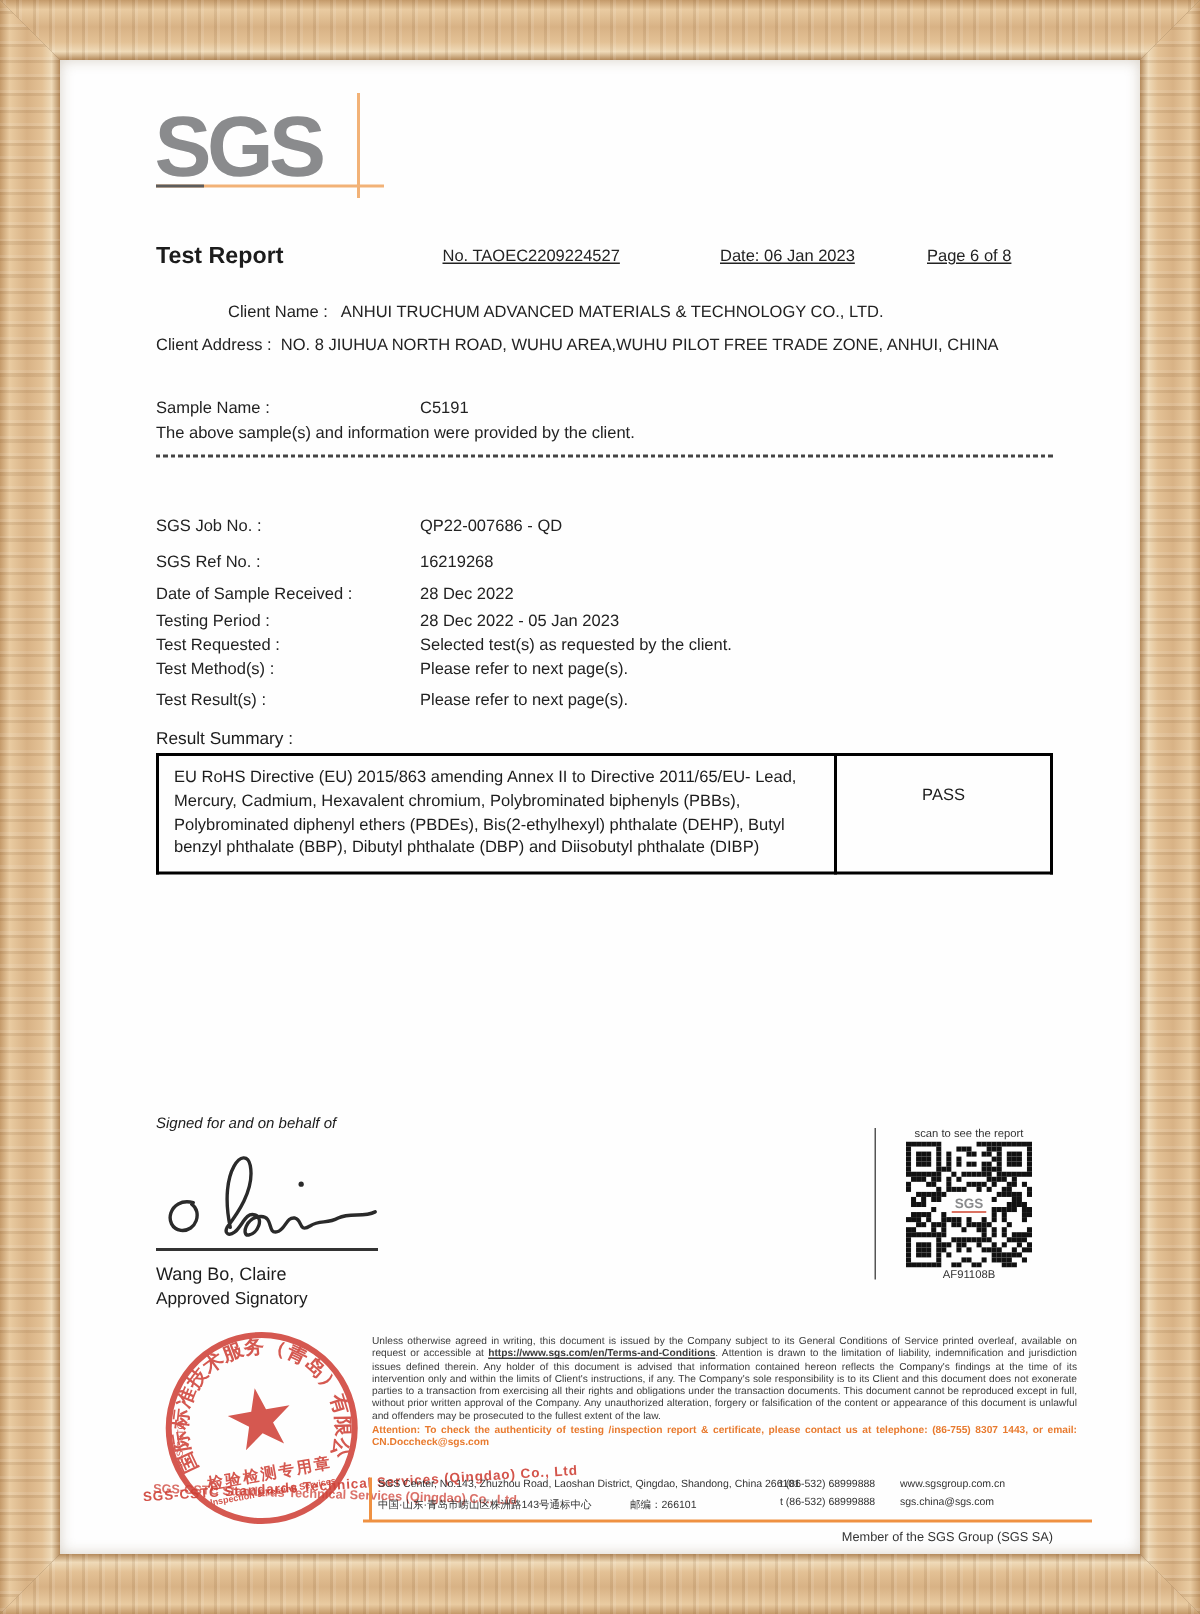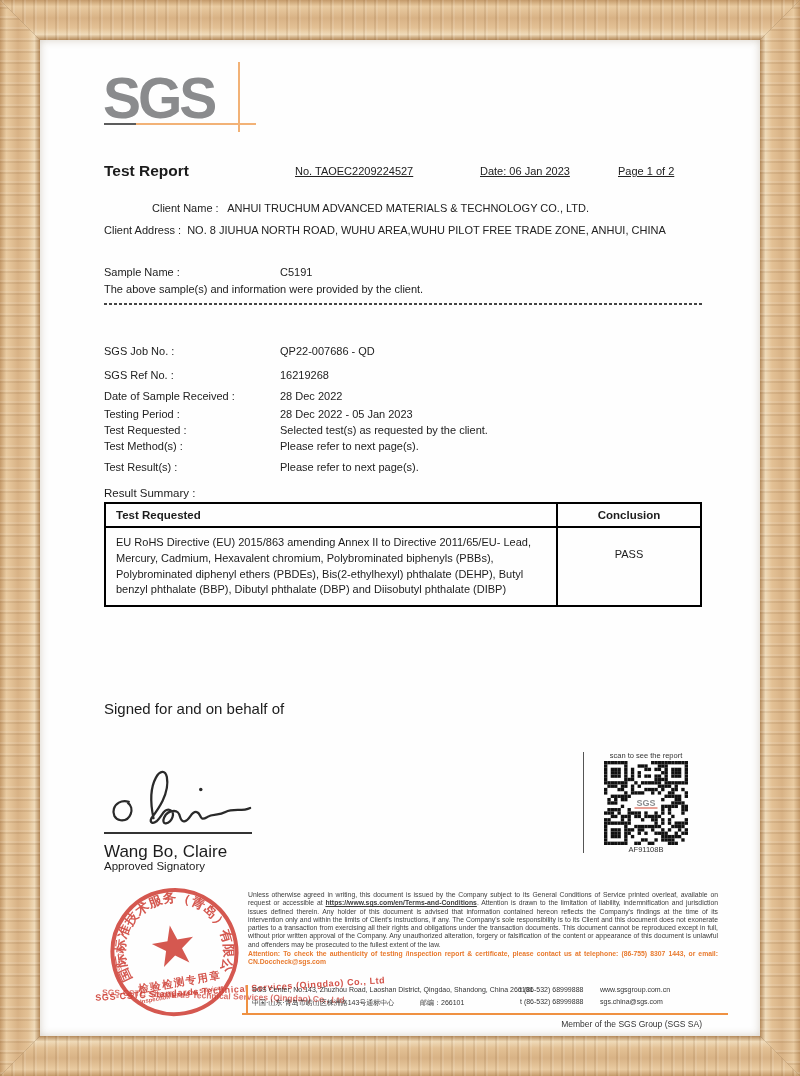--- a/index.html
+++ b/index.html
@@ -60,25 +60,25 @@
 
   
   .rtable{left:64px;top:462px;width:598px;border:2px solid #000;border-collapse:collapse;font-size:11px;}
   .rtable th,.rtable td{border:2px solid #000;vertical-align:top;}
   .rtable th{font-size:11.5px;text-align:left;padding:5px 10px;}
   .rtable th.ccol,.rtable td.ccol{width:122px;text-align:center;}
   .rtable td{padding:7px 10px;line-height:15.8px;}
   .rtable td.ccol{padding-top:19px;}
 
   
-  .signed1{left:64px;top:660px;font-size:15px;}
+  .signed1{left:64px;top:704px;font-size:10px;font-style:italic;}
   .signed2{left:64px;top:697px;font-size:11.5px;}
   .sig-svg{left:58px;top:715px;}
   .sig-underline{left:64px;top:792px;width:148px;height:2px;background:#333;}
-  .signer{left:64px;top:802px;font-size:17px;}
+  .signer{left:64px;top:802px;font-size:12px;}
   .signer-title{left:64px;top:820px;font-size:11.5px;}
 
   
   .qr-divider{left:543px;top:712px;width:1px;height:101px;background:#555;}
   .qr-block{left:550px;top:711px;width:112px;text-align:center;}
   .qr-caption{font-size:7.5px;color:#333;margin-bottom:1px;}
   .qr-wrap{position:relative;width:84px;height:84px;margin:0 auto;}
   .qr-center{position:absolute;left:50%;top:50%;transform:translate(-50%,-50%);
       background:#fff;padding:0 2px;font-size:9px;font-weight:bold;color:#8a8b8d;
       border-bottom:1.5px solid #d0442f;line-height:10px;}
@@ -117,21 +117,21 @@
   <div class="paper">
 
     <div class="abs logo-text">SGS</div>
     <div class="abs logo-vline"></div>
     <div class="abs logo-hline"></div>
     <div class="abs logo-hline-dark"></div>
 
     <div class="abs doc-title">Test Report</div>
     <div class="abs hmeta report-no">No. TAOEC2209224527</div>
     <div class="abs hmeta report-date">Date: 06 Jan 2023</div>
-    <div class="abs hmeta report-page">Page 1 of 2</div>
+    <div class="abs hmeta report-page">Page 6 of 8</div>
 
     <div class="abs row11 client-name">
       <span class="lbl">Client Name :</span>&nbsp;&nbsp;
       <span>ANHUI TRUCHUM ADVANCED MATERIALS &amp; TECHNOLOGY  CO., LTD.</span>
     </div>
     <div class="abs row11 client-address">
       <span class="lbl">Client Address :</span>&nbsp;
       <span>NO. 8 JIUHUA NORTH ROAD, WUHU AREA,WUHU PILOT FREE TRADE ZONE, ANHUI, CHINA</span>
     </div>
 
@@ -151,24 +151,20 @@
     <div class="abs row11 job-label" style="top:384px">Test Requested :</div>
     <div class="abs row11 job-value" style="top:384px">Selected test(s) as requested by the client.</div>
     <div class="abs row11 job-label" style="top:400px">Test Method(s) :</div>
     <div class="abs row11 job-value" style="top:400px">Please refer to next page(s).</div>
     <div class="abs row11 job-label" style="top:421px">Test Result(s) :</div>
     <div class="abs row11 job-value" style="top:421px">Please refer to next page(s).</div>
 
     <div class="abs result-heading">Result Summary :</div>
     <table class="abs rtable">
       <tbody>
-          <tr>
-        <th>Test Requested</th>
-        <th class="ccol">Conclusion</th>
-      </tr>
       <tr>
         <td>EU RoHS Directive (EU) 2015/863 amending Annex II to Directive 2011/65/EU- Lead, Mercury, Cadmium, Hexavalent chromium, Polybrominated biphenyls (PBBs), Polybrominated diphenyl ethers (PBDEs), Bis(2-ethylhexyl) phthalate (DEHP), Butyl benzyl phthalate (BBP), Dibutyl phthalate (DBP) and Diisobutyl phthalate (DIBP)</td>
         <td class="ccol">PASS</td>
       </tr>
     </tbody>
       </table>
 
     <div class="abs signed1">Signed for and on behalf of</div>
     <svg class="abs sig-svg" width="185" height="75" viewBox="0 0 180 70">
       <path d="M30,44 C14,40 10,60 22,62 C32,63 36,50 29,45 M54,60 C46,22 64,6 67,20 C70,36 58,52 52,60 C50,64 53,66 57,63 C62,59 64,50 70,52 C76,54 72,64 66,65 C61,66 64,53 74,53 C82,53 78,64 84,63 C90,62 90,53 96,54 C101,55 98,64 106,59 C112,55 117,58 124,54 C132,50 140,54 148,50" fill="none" stroke="#2a2a2a" stroke-width="2.2" stroke-linecap="round"></path>

